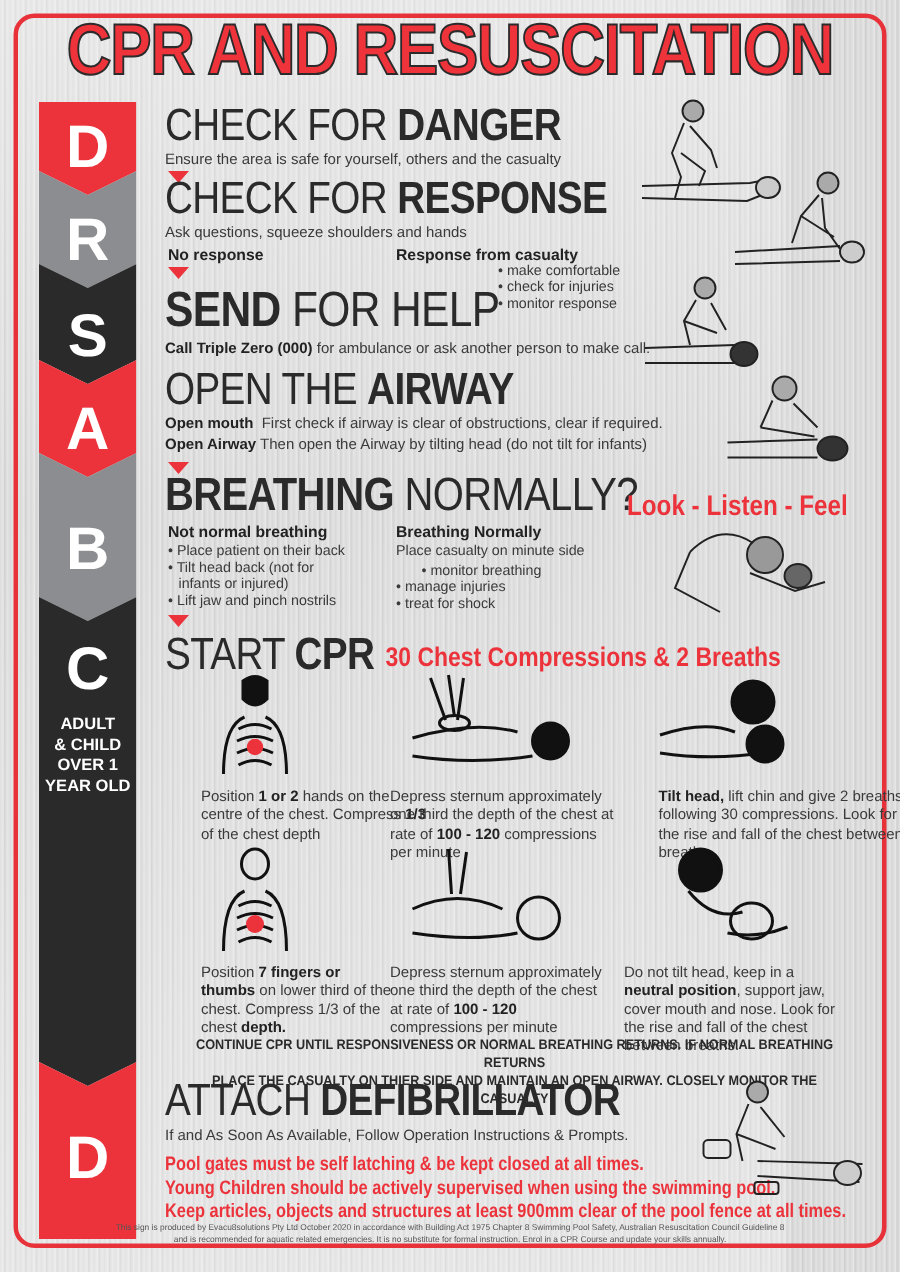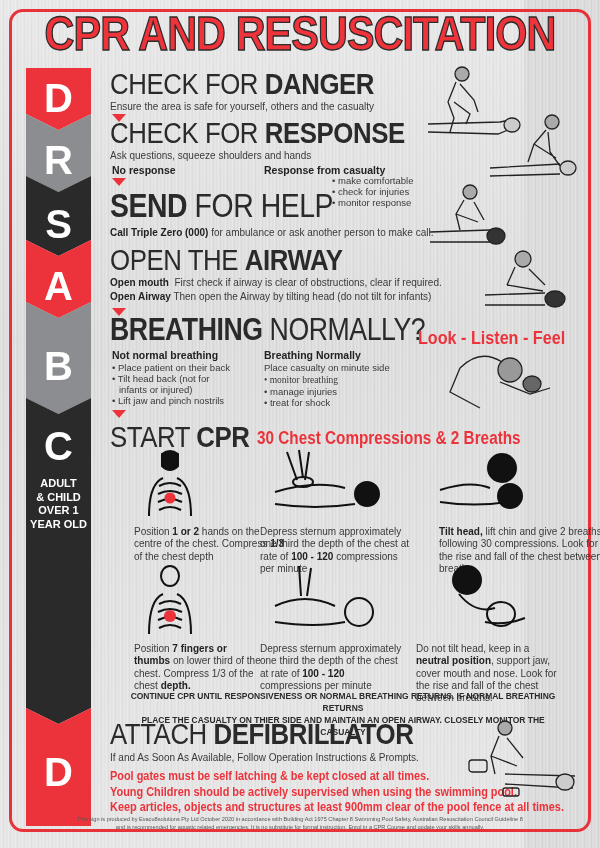--- a/index.html
+++ b/index.html
@@ -151,21 +151,21 @@
 
     <div class="lbl" style="left:2px;top:349px;">Not normal breathing</div>
     <div class="bul" style="left:2px;top:362px;">• <span>Place patient on their back</span></div>
     <div class="bul" style="left:2px;top:373px;">• <span>Tilt head back (not for</span></div>
     <div class="bul" style="left:9px;top:384px;"><span>infants or injured)</span></div>
     <div class="bul" style="left:2px;top:395px;">• <span>Lift jaw and pinch nostrils</span></div>
     <div class="tri" style="left:2px;top:410px;"></div>
 
     <div class="lbl" style="left:154px;top:349px;">Breathing Normally</div>
     <div class="bul" style="left:154px;top:362px;">Place casualty on minute side</div>
-    <div class="bul" style="left:154px;top:375px;font-family:Liberation Serif, serif;">• <span>monitor breathing</span></div>
+    <div class="bul" style="left:171px;top:375px;">• <span>monitor breathing</span></div>
     <div class="bul" style="left:154px;top:386px;">• <span>manage injuries</span></div>
     <div class="bul" style="left:154px;top:397px;">• <span>treat for shock</span></div>
 
     <div class="h" style="top:420px;">
       <span>START</span> <b>CPR</b>
     </div>
     <div class="redh" style="left:147px;top:428px;font-size:18px;">30 Chest Compressions &amp; 2 Breaths</div>
 
     <div class="step-text" style="left:24px;top:526px;">
       <span>Position </span><b>1 or 2</b><span> hands on the centre  of the chest. Compress </span><b>1/3</b><span> of the chest depth</span>

